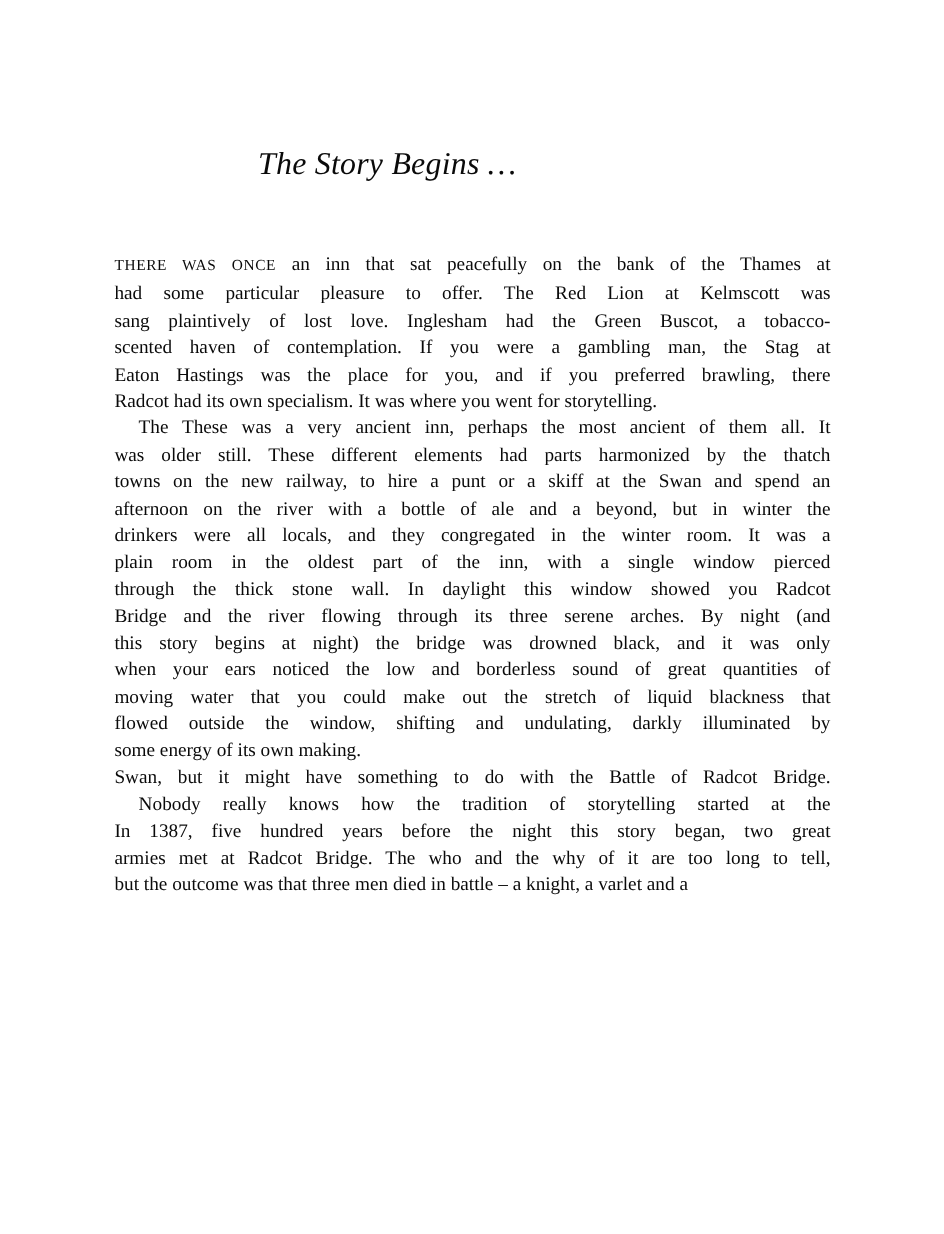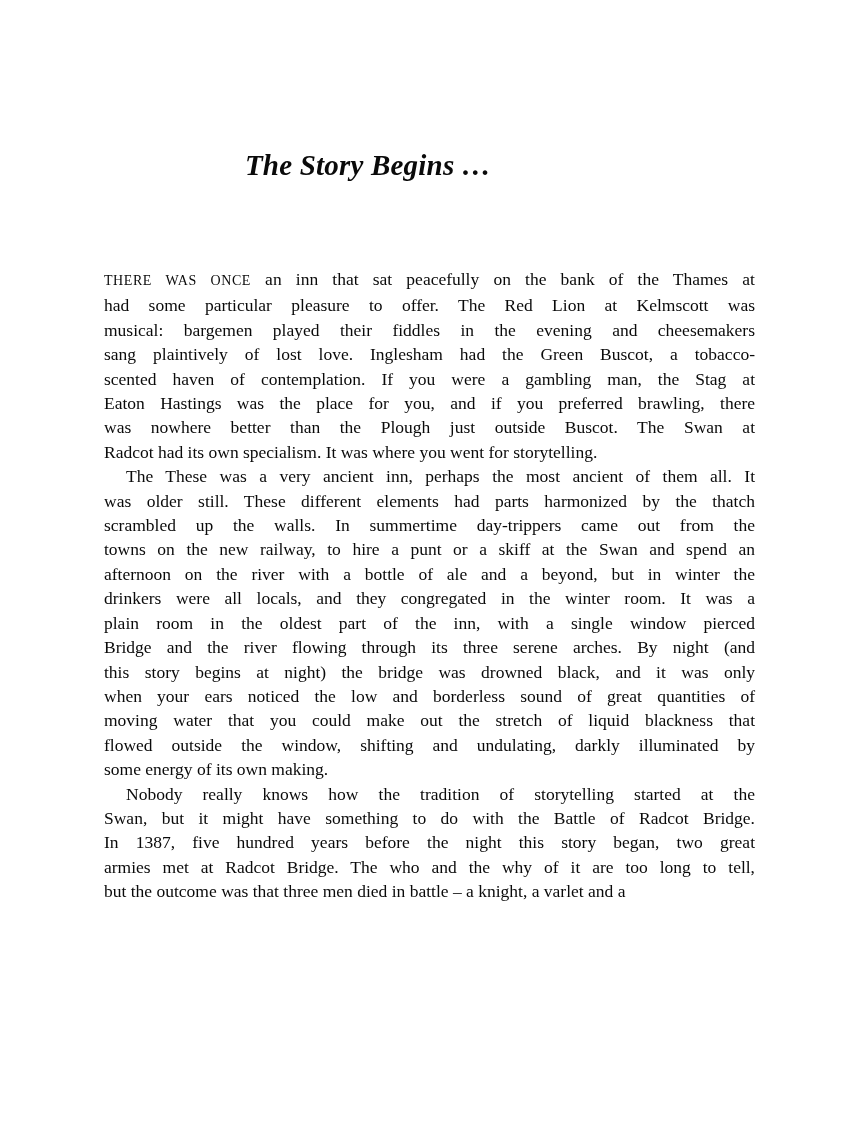--- a/index.html
+++ b/index.html
@@ -14,36 +14,35 @@
     background: #ffffff;
     color: #0a0a0a;
     font-family: "Liberation Serif", "DejaVu Serif", serif;
     overflow: hidden;
   }
   .title {
     position: absolute;
     top: 130px;
     left: 0;
     width: 704px;
-    margin: 16px;
+    margin: 0;
     text-align: center;
     font-style: italic;
-    font-weight: bold;
+    font-weight: normal;
     font-size: 29px;
     line-height: 38px;
     letter-spacing: 0.2px;
   }
   .body-text {
     position: absolute;
     top: 227px;
     left: 104px;
     width: 651px;
     font-size: 17.5px;
     line-height: 24.4px;
-    margin-top: 40px;
   }
   .paragraph { margin: 0; }
   .line {
     text-align: justify;
     text-align-last: justify;
     white-space: normal;
   }
   .line.last {
     text-align-last: left;
   }
@@ -57,43 +56,41 @@
 </style>
 </head>
 <body>
 
 <div class="page">
   <h1 class="title">The Story Begins …</h1>
   <div class="body-text">
       <div class="paragraph">
         <div class="line"><span class="small-caps">THERE WAS ONCE</span> an inn that sat peacefully on the bank of the Thames at</div>
         <div class="line">had some particular pleasure to offer. The Red Lion at Kelmscott was</div>
-        <div class="line">musical: bargemen played their fiddles in the evening and cheesemakers</div>
         <div class="line">sang plaintively of lost love. Inglesham had the Green Buscot, a tobacco-</div>
         <div class="line">scented haven of contemplation. If you were a gambling man, the Stag at</div>
         <div class="line">Eaton Hastings was the place for you, and if you preferred brawling, there</div>
-        <div class="line">was nowhere better than the Plough just outside Buscot. The Swan at</div>
         <div class="line last">Radcot had its own specialism. It was where you went for storytelling.</div>
       </div>
       <div class="paragraph">
         <div class="line indent">The These was a very ancient inn, perhaps the most ancient of them all. It</div>
         <div class="line">was older still. These different elements had parts harmonized by the thatch</div>
-        <div class="line">scrambled up the walls. In summertime day-trippers came out from the</div>
         <div class="line">towns on the new railway, to hire a punt or a skiff at the Swan and spend an</div>
         <div class="line">afternoon on the river with a bottle of ale and a beyond, but in winter the</div>
         <div class="line">drinkers were all locals, and they congregated in the winter room. It was a</div>
         <div class="line">plain room in the oldest part of the inn, with a single window pierced</div>
+        <div class="line">through the thick stone wall. In daylight this window showed you Radcot</div>
         <div class="line">Bridge and the river flowing through its three serene arches. By night (and</div>
         <div class="line">this story begins at night) the bridge was drowned black, and it was only</div>
         <div class="line">when your ears noticed the low and borderless sound of great quantities of</div>
         <div class="line">moving water that you could make out the stretch of liquid blackness that</div>
         <div class="line">flowed outside the window, shifting and undulating, darkly illuminated by</div>
         <div class="line last">some energy of its own making.</div>
       </div>
       <div class="paragraph">
+        <div class="line">Swan, but it might have something to do with the Battle of Radcot Bridge.</div>
         <div class="line indent">Nobody really knows how the tradition of storytelling started at the</div>
-        <div class="line">Swan, but it might have something to do with the Battle of Radcot Bridge.</div>
         <div class="line">In 1387, five hundred years before the night this story began, two great</div>
         <div class="line">armies met at Radcot Bridge. The who and the why of it are too long to tell,</div>
         <div class="line last">but the outcome was that three men died in battle – a knight, a varlet and a</div>
       </div>
     </div>
 </div>
 
 </body></html>

